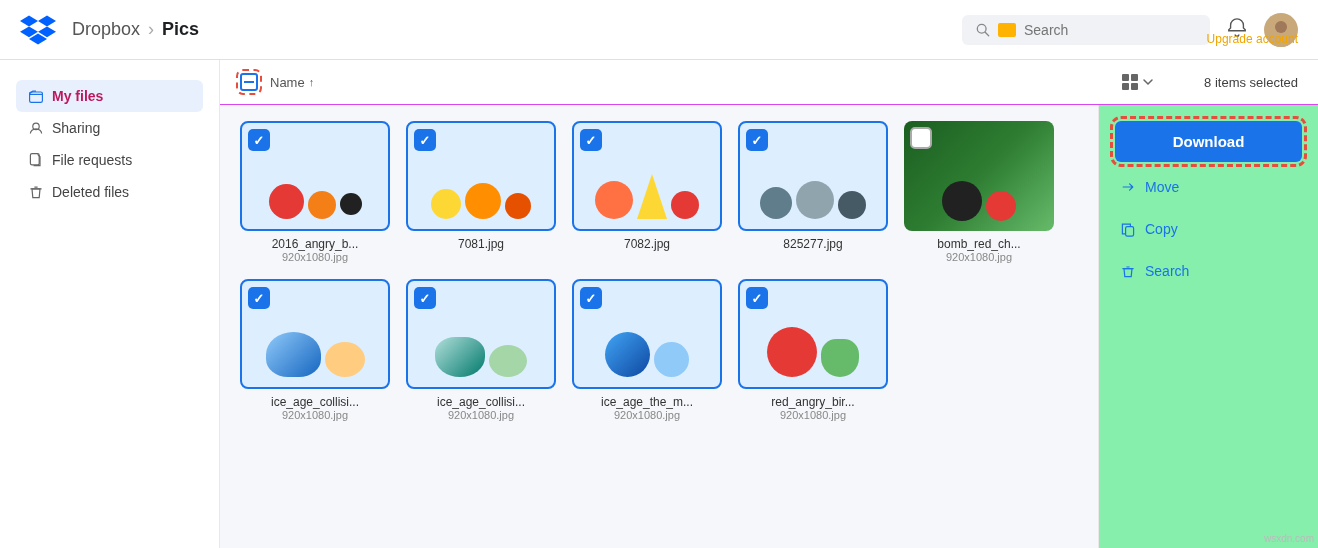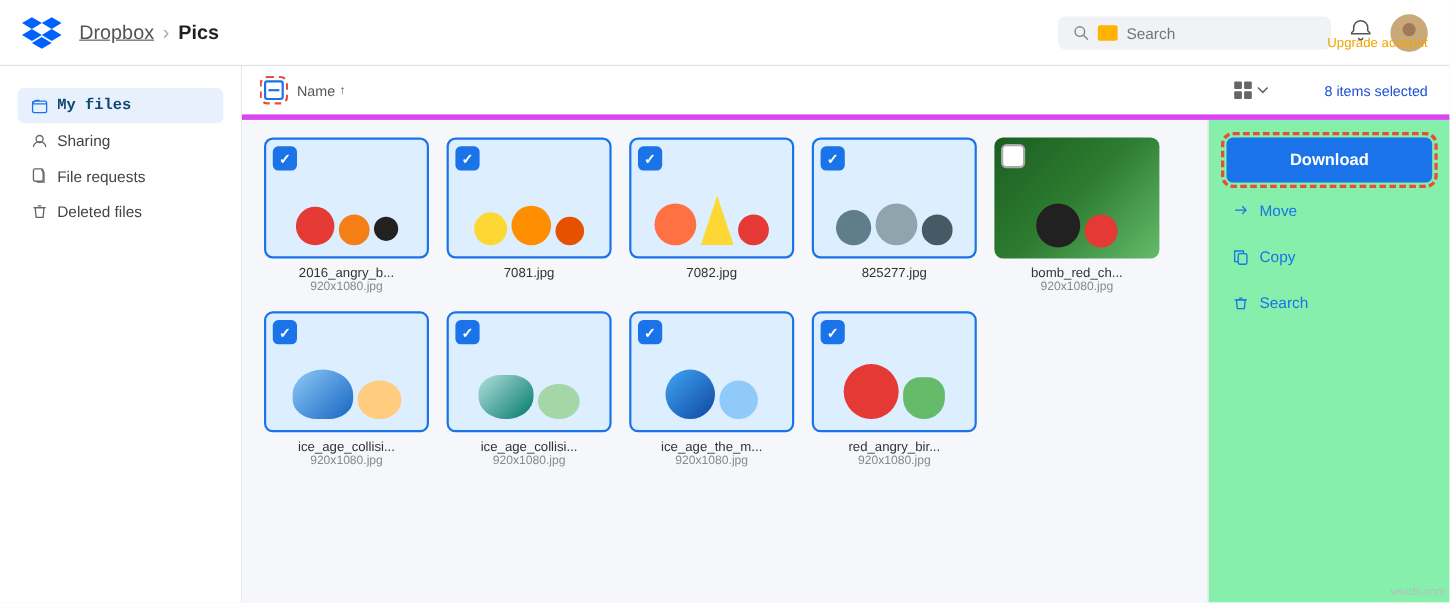--- a/index.html
+++ b/index.html
@@ -4,52 +4,52 @@
   <style>
     * { box-sizing: border-box; margin: 0; padding: 0; }
     body { font-family: -apple-system, BlinkMacSystemFont, 'Segoe UI', Arial, sans-serif; background: #f5f7fa; color: #333; display: flex; flex-direction: column; height: 548px; overflow: hidden; }
 
     
     .topbar { display: flex; align-items: center; background: #fff; height: 60px; padding: 0 20px; border-bottom: 1px solid #e0e0e0; gap: 16px; flex-shrink: 0; }
     .dropbox-logo { width: 36px; height: 36px; flex-shrink: 0; }
     .breadcrumb { display: flex; align-items: center; gap: 8px; font-size: 18px; font-weight: 500; color: #333; margin-right: auto; }
     .breadcrumb .sep { color: #aaa; font-weight: 300; }
     .breadcrumb .current { color: #1e2024; font-weight: 600; }
-    .breadcrumb .parent { color: #555; text-decoration: underline; }
+    .breadcrumb .parent { color: #555; }
     .topbar-right { display: flex; align-items: center; gap: 12px; }
     .search-bar { display: flex; align-items: center; background: #f0f2f5; border-radius: 6px; padding: 7px 14px; gap: 8px; width: 248px; }
     .search-bar input { border: none; background: transparent; outline: none; font-size: 14px; color: #555; width: 100%; }
     .search-icon-svg { color: #888; flex-shrink: 0; }
     .folder-icon-small { width: 18px; height: 14px; background: #ffb300; border-radius: 2px; flex-shrink: 0; }
     .notif-btn { background: none; border: none; cursor: pointer; padding: 4px; }
     .avatar { width: 34px; height: 34px; border-radius: 50%; background: #c9a97a; overflow: hidden; }
     .upgrade-link { font-size: 12px; color: #f0a500; text-decoration: none; position: absolute; top: 8px; right: 20px; display: flex; align-items: center; gap: 4px; }
 
     
     .layout { display: flex; flex: 1; overflow: hidden; }
 
     
     .sidebar { width: 220px; background: #fff; border-right: 1px solid #e8e8e8; padding: 20px 0; flex-shrink: 0; }
     .sidebar-section { padding: 0 16px; }
     .sidebar-item { padding: 8px 12px; border-radius: 6px; cursor: pointer; font-size: 14px; color: #444; display: flex; align-items: center; gap: 8px; }
-    .sidebar-item.active { background: #e8f0fe; color: #0c4a6e; font-weight: 600; font-family: Liberation Mono, monospace; }
+    .sidebar-item.active { background: #e8f0fe; color: #be185d; font-weight: 600; }
     .sidebar-label-files { font-size: 13px; font-weight: 700; color: #777; padding: 12px 12px 4px; text-transform: uppercase; letter-spacing: 0.05em; }
 
     
     .main { flex: 1; overflow-y: auto; padding: 0; display: flex; flex-direction: column; }
 
     
-    .toolbar { display: flex; align-items: center; padding: 8px 20px; background: #fff; border-bottom: 5px solid #d946ef; gap: 12px; flex-shrink: 0; }
+    .toolbar { display: flex; align-items: center; padding: 8px 20px; background: #fff; border-bottom: 1px solid #d946ef; gap: 12px; flex-shrink: 0; }
     .checkbox-indeterminate { width: 18px; height: 18px; border: 2px solid #1a73e8; border-radius: 3px; background: #fff; display: flex; align-items: center; justify-content: center; cursor: pointer; outline: 2px dashed #e74c3c; outline-offset: 2px; flex-shrink: 0; }
     .indeterminate-bar { width: 10px; height: 2px; background: #1a73e8; }
     .sort-name { font-size: 13px; color: #555; display: flex; align-items: center; gap: 4px; cursor: pointer; }
     .sort-arrow { font-size: 11px; color: #555; }
     .toolbar-spacer { flex: 1; }
     .grid-btn { background: none; border: none; cursor: pointer; padding: 4px; color: #555; font-size: 20px; display: flex; align-items: center; gap: 2px; }
-    .items-selected { font-size: 13px; color: #1d4ed8; white-space: nowrap; margin-left: 34px; }
+    .items-selected { font-size: 13px; color: #404040; white-space: nowrap; margin-left: 34px; }
 
     
     .content-area { display: flex; flex: 1; overflow: hidden; }
     .file-grid-area { flex: 1; padding: 16px 20px; overflow-y: auto; }
     .action-panel { width: 220px; padding: 16px; background: #86efac; border-left: 1px solid #e8e8e8; flex-shrink: 0; display: flex; flex-direction: column; gap: 8px; }
     .btn-download { background: #1a73e8; color: #fff; border: none; border-radius: 6px; padding: 12px 0; font-size: 15px; font-weight: 600; cursor: pointer; width: 100%; outline: 3px dashed #e74c3c; outline-offset: 2px; }
     .action-btn { background: none; border: none; cursor: pointer; display: flex; align-items: center; gap: 8px; font-size: 14px; color: #1a73e8; padding: 8px 4px; width: 100%; }
     .action-icon { width: 18px; height: 18px; flex-shrink: 0; display: flex; align-items: center; justify-content: center; }
 
     

